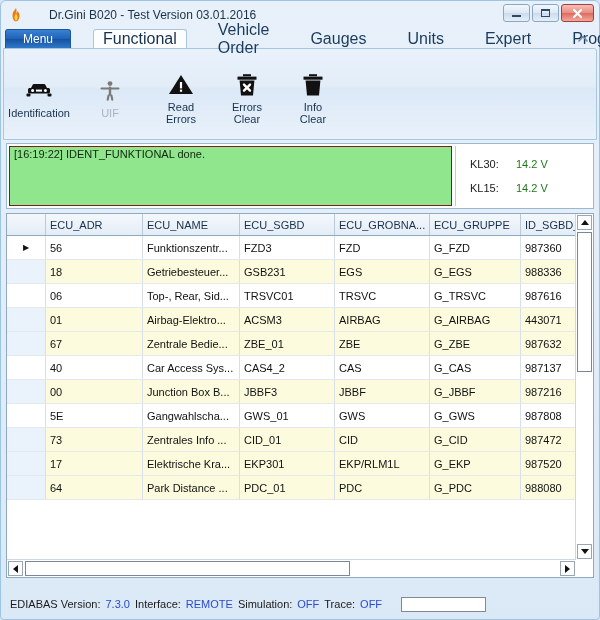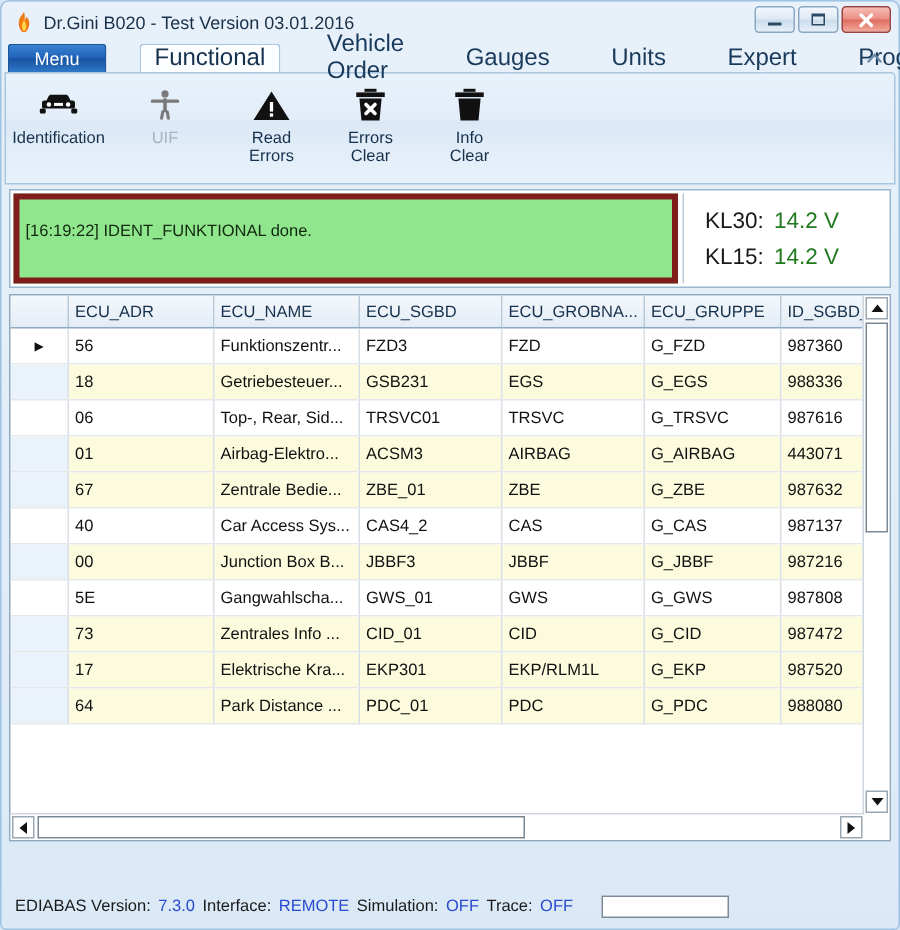--- a/index.html
+++ b/index.html
@@ -13,21 +13,21 @@
     position:absolute;left:0;top:0;width:600px;height:620px;
     box-sizing:border-box;
     border:1px solid #9ec4e3;
     border-radius:6px 6px 4px 4px;
     background:linear-gradient(to bottom,#e8f1fa 0%,#dbe9f7 100%);
     padding:2px;
   }
   
   .titlebar{
     height:24px;position:relative;
-    display:flex;align-items:center;
+    display:flex;align-items:center;gap:20px;
   }
   .title-icon{
     width:16px;height:16px;margin:0 5px 0 5px;position:relative;flex:0 0 auto;
   }
   .title-text{
     font-size:12px;color:#183048;white-space:nowrap;
     letter-spacing:0px;
   }
   .winbtns{position:absolute;right:3px;top:1px;display:flex;gap:2px;}
   .wb{
@@ -75,25 +75,25 @@
     background:#fbfdff;
     border-color:#a8c6e0;
     color:#16314d;
   }
   .ribbon-collapse{
     position:absolute;right:6px;bottom:2px;
     width:16px;height:15px;display:flex;align-items:center;justify-content:center;
   }
   
   .ribbon{
-    height:75px;box-sizing:border-box;
+    height:92px;box-sizing:border-box;
     background:linear-gradient(to bottom,#e9f2fb 0%,#e2edf8 42%,#dbe8f6 44%,#e9f2fb 100%);
     border:1px solid #a8c6e0;
     border-radius:0 3px 0 0;
-    display:flex;align-items:flex-start;
+    display:flex;align-items:center;
     padding:2px 0 0 2px;
   }
   .rgroup{display:flex;align-items:stretch;}
   .rsep{width:1px;background:#c3d7e9;margin:3px 2px;}
   .rbtn{
     width:66px;box-sizing:border-box;
     display:flex;flex-direction:column;align-items:center;
     padding-top:6px;
     cursor:default;
   }
@@ -106,31 +106,31 @@
   
   .statuswrap{
     margin:3px 3px 0 3px;
     height:66px;box-sizing:border-box;
     display:flex;
     border:1px solid #9bb8d2;
     background:#fff;
     padding:2px;
   }
   .logbox{
-    flex:1;background:#90e68c;border:4px solid #7f1d1d;
-    font-size:11px;color:#11270f;padding:15px 4px;overflow:hidden;
+    flex:1;background:#90e68c;border:1px solid #7f1d1d;
+    font-size:11px;color:#11270f;padding:1px 4px;overflow:hidden;
   }
   .voltpanel{
     width:136px;box-sizing:border-box;
     border-left:1px solid #b9cde0;
     margin-left:3px;
     display:flex;flex-direction:column;justify-content:space-around;
     padding:6px 0 6px 14px;
   }
-  .voltrow{display:flex;align-items:center;font-size:15px;}
+  .voltrow{display:flex;align-items:center;font-size:11px;}
   .voltlabel{color:#1a1a1a;width:46px;}
   .voltval{color:#1f7a1f;}
   
   .gridwrap{
     margin:4px 3px 0 3px;
     height:365px;box-sizing:border-box;
     border:1px solid #8fa9c0;
     background:#fff;
     position:relative;
     overflow:hidden;

